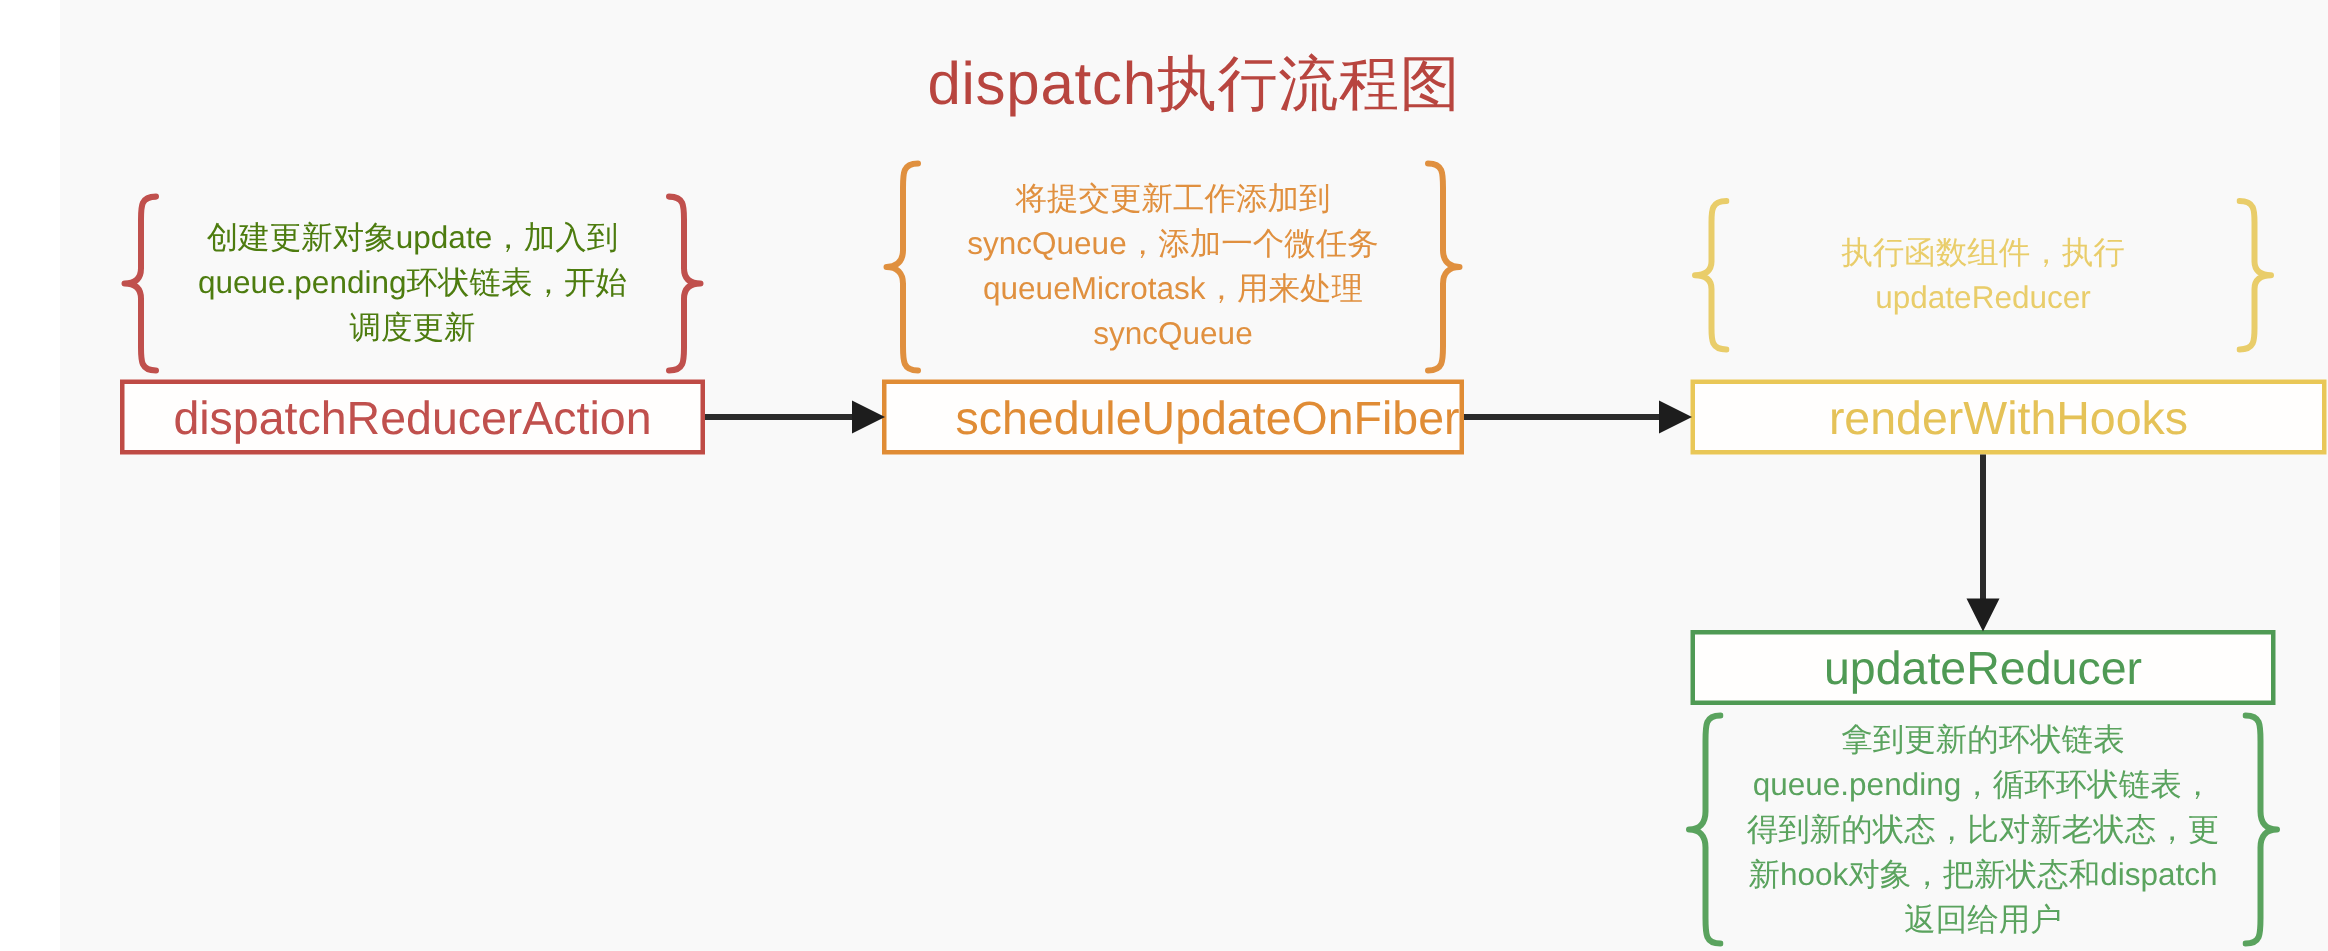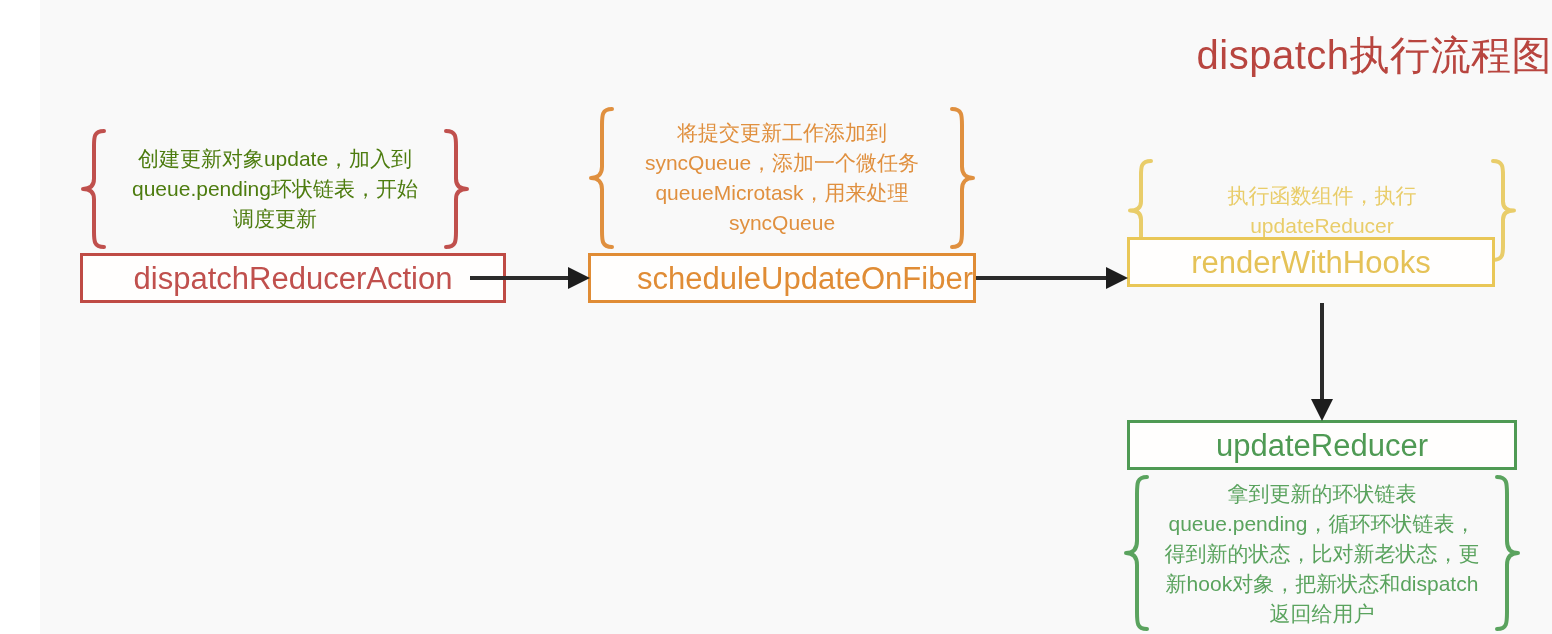--- a/index.html
+++ b/index.html
@@ -19,21 +19,21 @@
     top: 0;
     width: 1512px;
     height: 634px;
     background: #f9f9f9;
   }
   .page-title {
     position: absolute;
     left: 0;
     top: 28px;
     width: 1512px;
-    text-align: right;
+    text-align: center;
     font-size: 40px;
     color: #b8453f;
     letter-spacing: 0.5px;
     white-space: nowrap;
   }
   
   .node-box {
     position: absolute;
     box-sizing: border-box;
     background: #fffefd;
@@ -110,21 +110,21 @@
     <div class="annot-text c-red-t">创建更新对象update，加入到
 queue.pending环状链表，开始
 调度更新</div>
     <div class="brace">
       <svg viewBox="0 0 26 120" preserveAspectRatio="none">
         <path d="M2 3 C12 3 12 9 12 18 L12 50 C12 57 16 60 23 60 C16 60 12 63 12 70 L12 102 C12 111 12 117 2 117" fill="none" class="c-red-s" stroke-width="4" stroke-linecap="round" stroke-linejoin="round"></path>
       </svg>
     </div>
   </div>
 
-  <div class="node-box c-red" style="left:40px; top:253px; width:426px; height:50px;">
+  <div class="node-box c-red" style="left:40px; top:253px; width:390px; height:50px;">
     <span>dispatchReducerAction</span>
   </div>
 
   <div class="annot" style="left:548px; top:106px; width:388px; height:144px;">
     <div class="brace">
       <svg viewBox="0 0 26 142" preserveAspectRatio="none">
         <path d="M24 3 C14 3 14 9 14 19 L14 60 C14 67 10 71 3 71 C10 71 14 75 14 82 L14 123 C14 133 14 139 24 139" fill="none" class="c-orange-s" stroke-width="4" stroke-linecap="round" stroke-linejoin="round"></path>
       </svg>
     </div>
     <div class="annot-text c-orange-t">将提交更新工作添加到
@@ -135,36 +135,36 @@
       <svg viewBox="0 0 26 142" preserveAspectRatio="none">
         <path d="M2 3 C12 3 12 9 12 19 L12 60 C12 67 16 71 23 71 C16 71 12 75 12 82 L12 123 C12 133 12 139 2 139" fill="none" class="c-orange-s" stroke-width="4" stroke-linecap="round" stroke-linejoin="round"></path>
       </svg>
     </div>
   </div>
 
   <div class="node-box c-orange" style="left:548px; top:253px; width:388px; height:50px;justify-content:flex-end;">
     <span>scheduleUpdateOnFiber</span>
   </div>
 
-  <div class="annot" style="left:1087px; top:158px; width:390px; height:105px;">
+  <div class="annot" style="left:1087px; top:131px; width:390px; height:105px;">
     <div class="brace">
       <svg viewBox="0 0 26 104" preserveAspectRatio="none">
         <path d="M24 3 C14 3 14 9 14 17 L14 43 C14 49 10 52 3 52 C10 52 14 55 14 61 L14 87 C14 95 14 101 24 101" fill="none" class="c-yellow-s" stroke-width="4" stroke-linecap="round" stroke-linejoin="round"></path>
       </svg>
     </div>
     <div class="annot-text c-yellow-t">执行函数组件，执行
 updateReducer</div>
     <div class="brace">
       <svg viewBox="0 0 26 104" preserveAspectRatio="none">
         <path d="M2 3 C12 3 12 9 12 17 L12 43 C12 49 16 52 23 52 C16 52 12 55 12 61 L12 87 C12 95 12 101 2 101" fill="none" class="c-yellow-s" stroke-width="4" stroke-linecap="round" stroke-linejoin="round"></path>
       </svg>
     </div>
   </div>
 
-  <div class="node-box c-yellow" style="left:1087px; top:237px; width:368px; height:50px;">
+  <div class="node-box c-yellow" style="left:1087px; top:253px; width:424px; height:50px;">
     <span>renderWithHooks</span>
   </div>
 
   <div class="node-box c-green" style="left:1087px; top:420px; width:390px; height:50px;">
     <span>updateReducer</span>
   </div>
 
   <div class="annot" style="left:1083px; top:474px; width:398px; height:160px;">
     <div class="brace">
       <svg viewBox="0 0 26 160" preserveAspectRatio="none">

